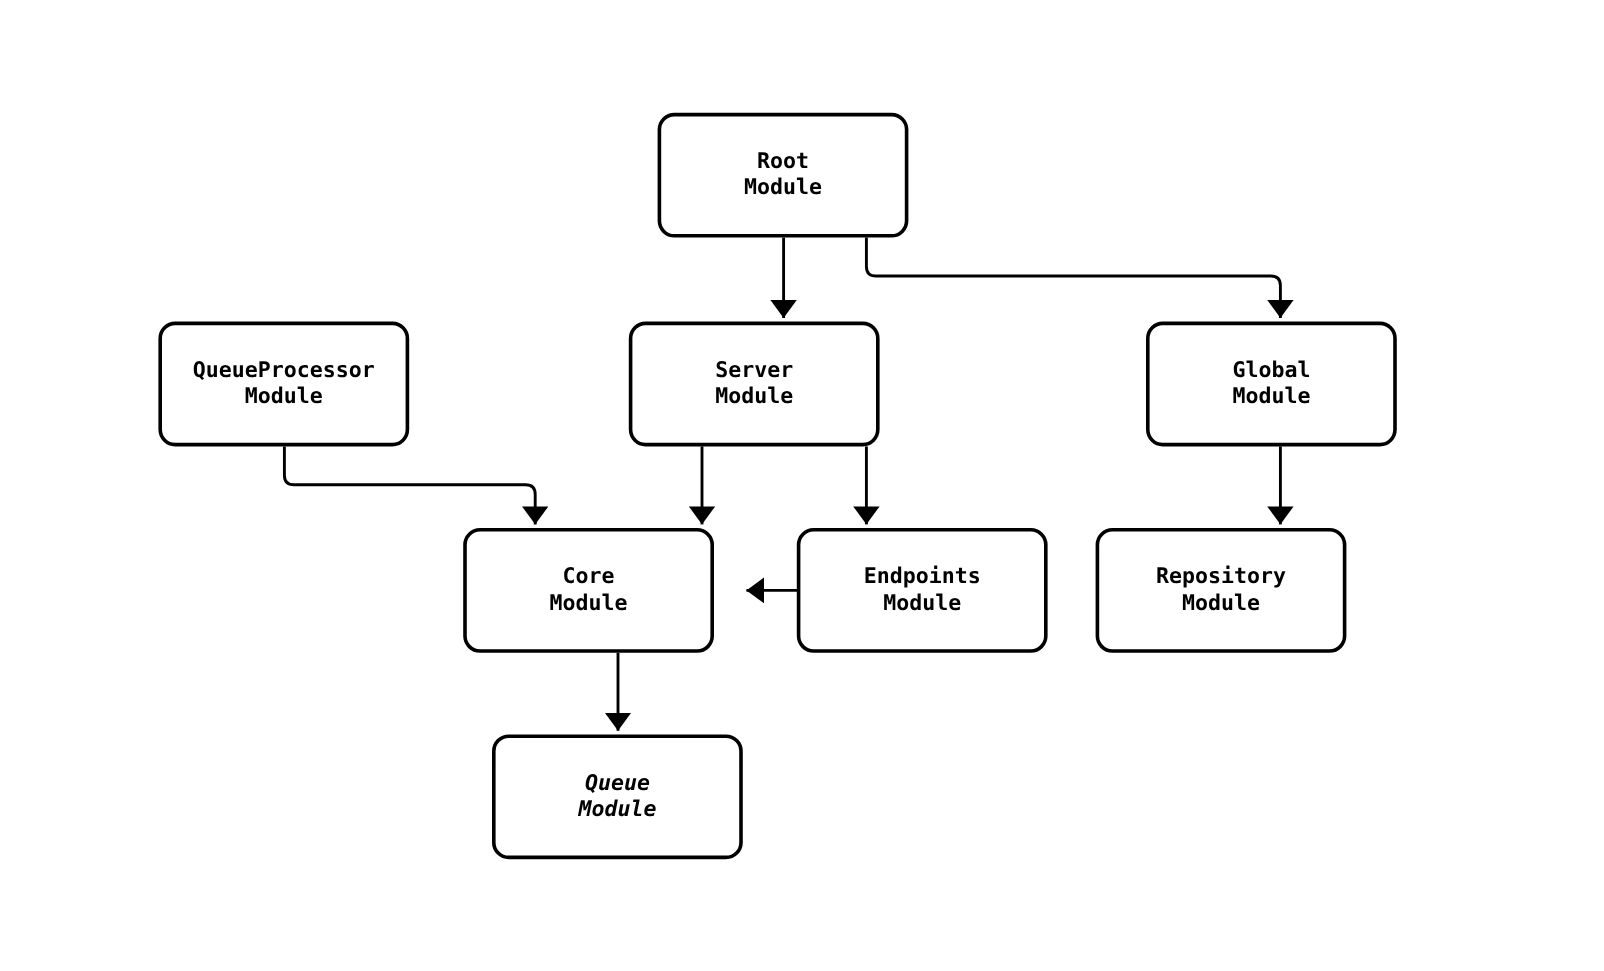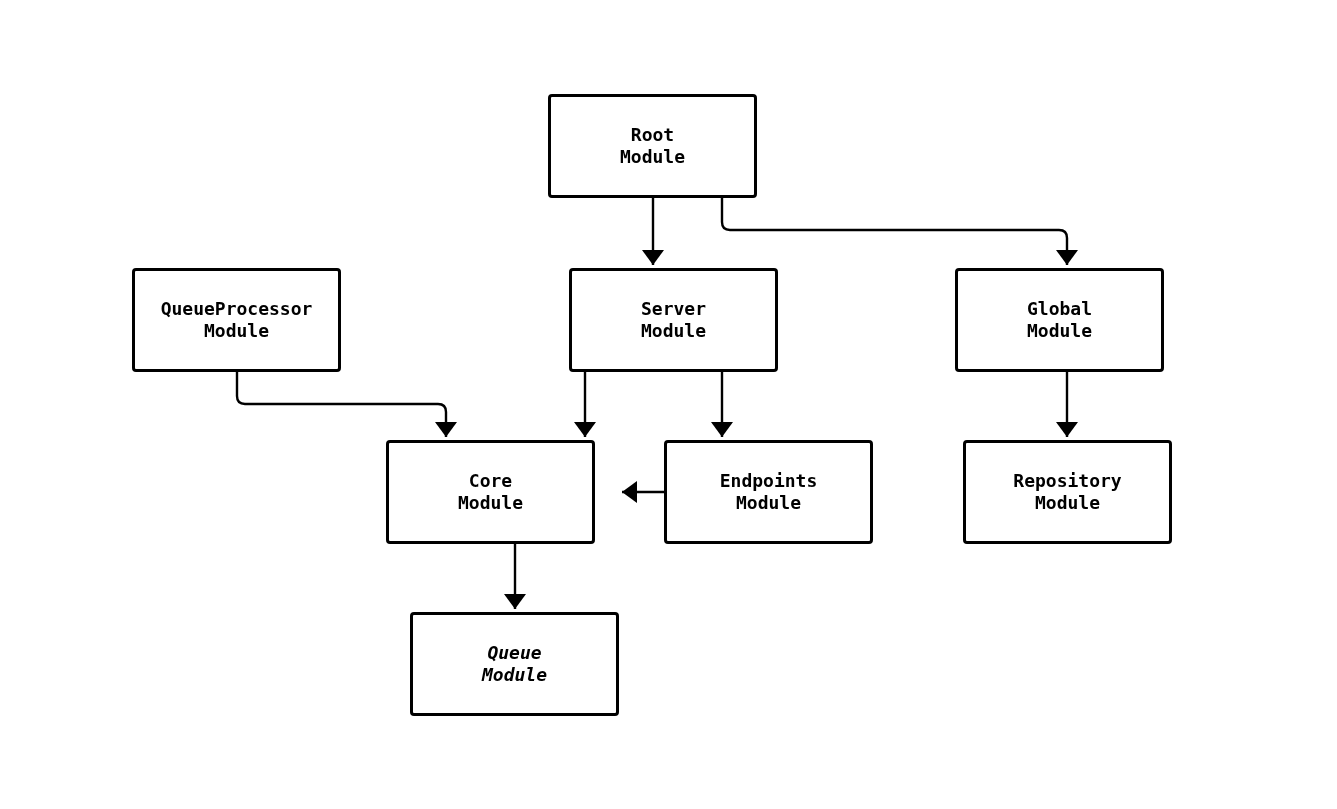--- a/index.html
+++ b/index.html
@@ -28,42 +28,42 @@
     stroke: #000000;
     stroke-width: 2.4;
   }
   .node {
     position: absolute;
     box-sizing: border-box;
     width: 209px;
     height: 104px;
     background: #ffffff;
     border: 3px solid #000000;
-    border-radius: 4px;
+    border-radius: 14px;
     display: flex;
     align-items: center;
     justify-content: center;
   }
   .node-label {
     display: block;
     text-align: center;
     font-size: 18px;
     line-height: 22px;
     font-weight: bold;
     color: #000000;
     white-space: pre-line;
   }
   
   .pos-root          { left: 548px; top: 94px;  }
-  .pos-server        { left: 569px; top: 268px; }
+  .pos-server        { left: 524px; top: 268px; }
   .pos-global        { left: 955px; top: 268px; justify-content: center; }
   .pos-queueprocessor{ left: 132px; top: 268px; justify-content: center; }
   .pos-core          { left: 386px; top: 440px; }
   .pos-endpoints     { left: 664px; top: 440px; }
-  .pos-repository    { left: 963px; top: 440px; align-items: center; }
+  .pos-repository    { left: 913px; top: 440px; align-items: center; }
   .pos-queue         { left: 410px; top: 612px; font-style: italic; }
 </style>
 </head>
 <body>
 
 <div class="canvas">
 
   <svg class="edges-layer" viewBox="0 0 1337 809" xmlns="http://www.w3.org/2000/svg">
     <defs>
       <marker id="arrowhead" markerUnits="userSpaceOnUse" markerWidth="15" markerHeight="22" refX="15" refY="11" orient="auto">

